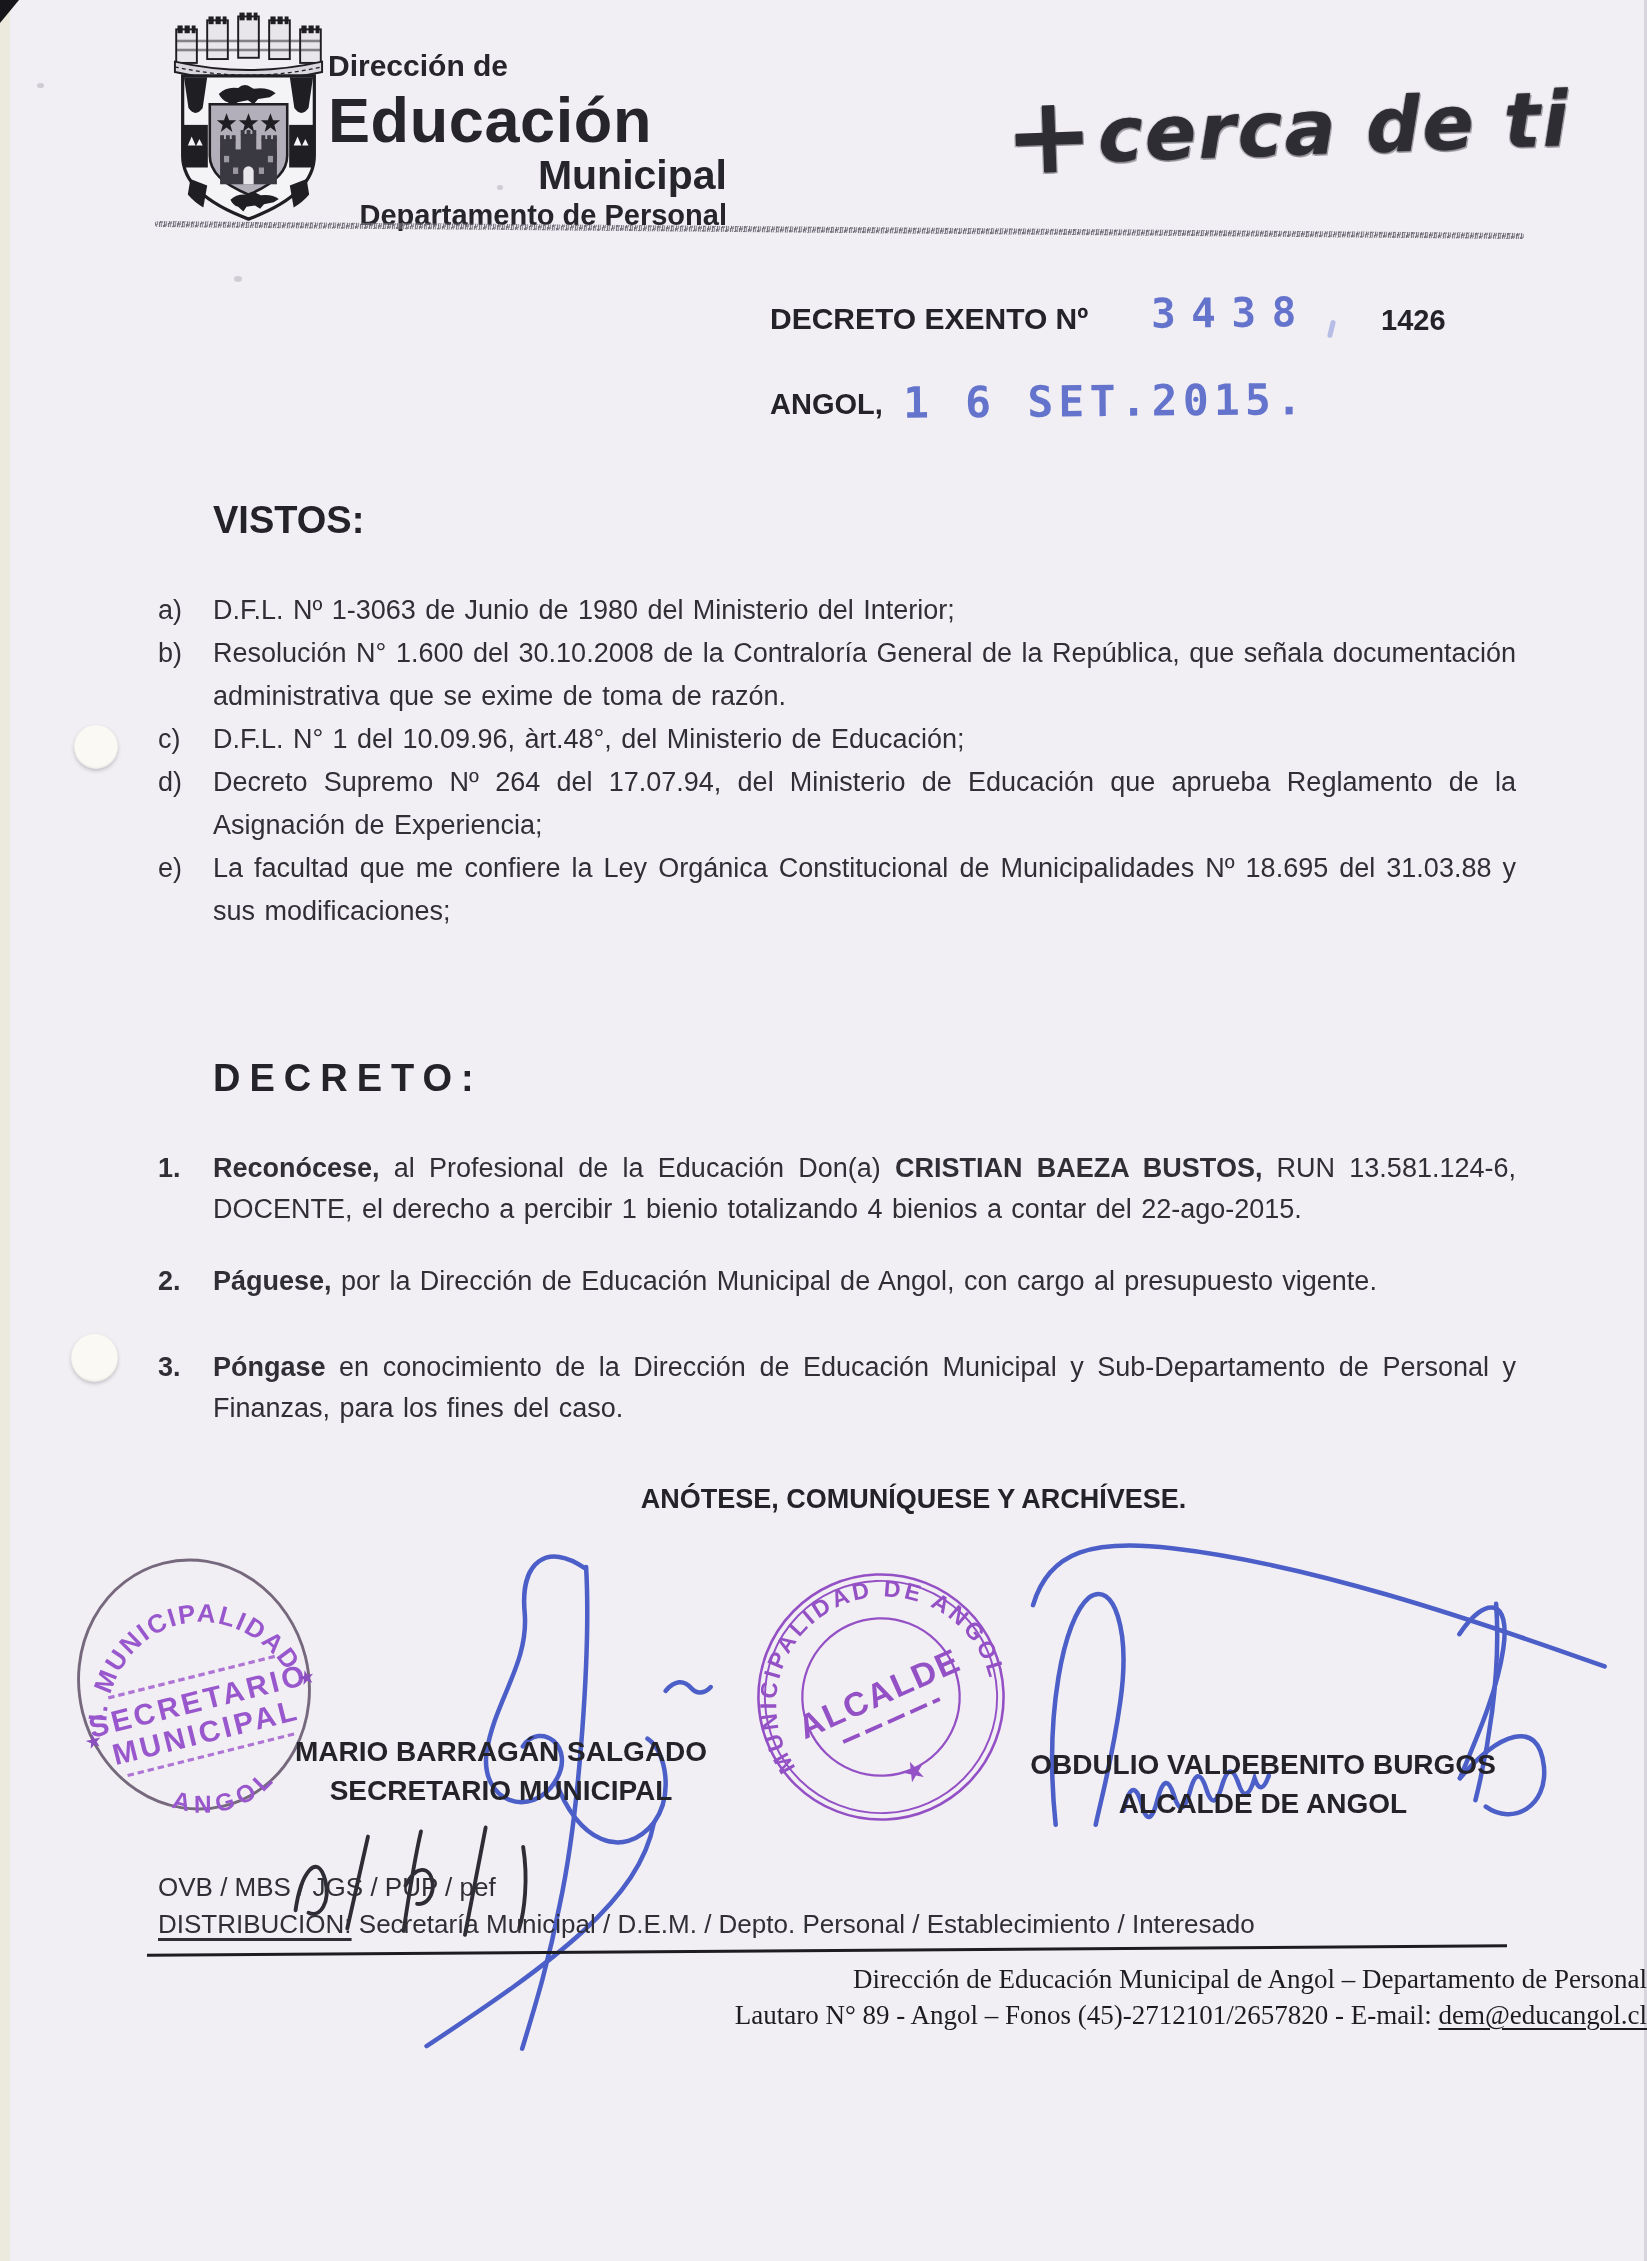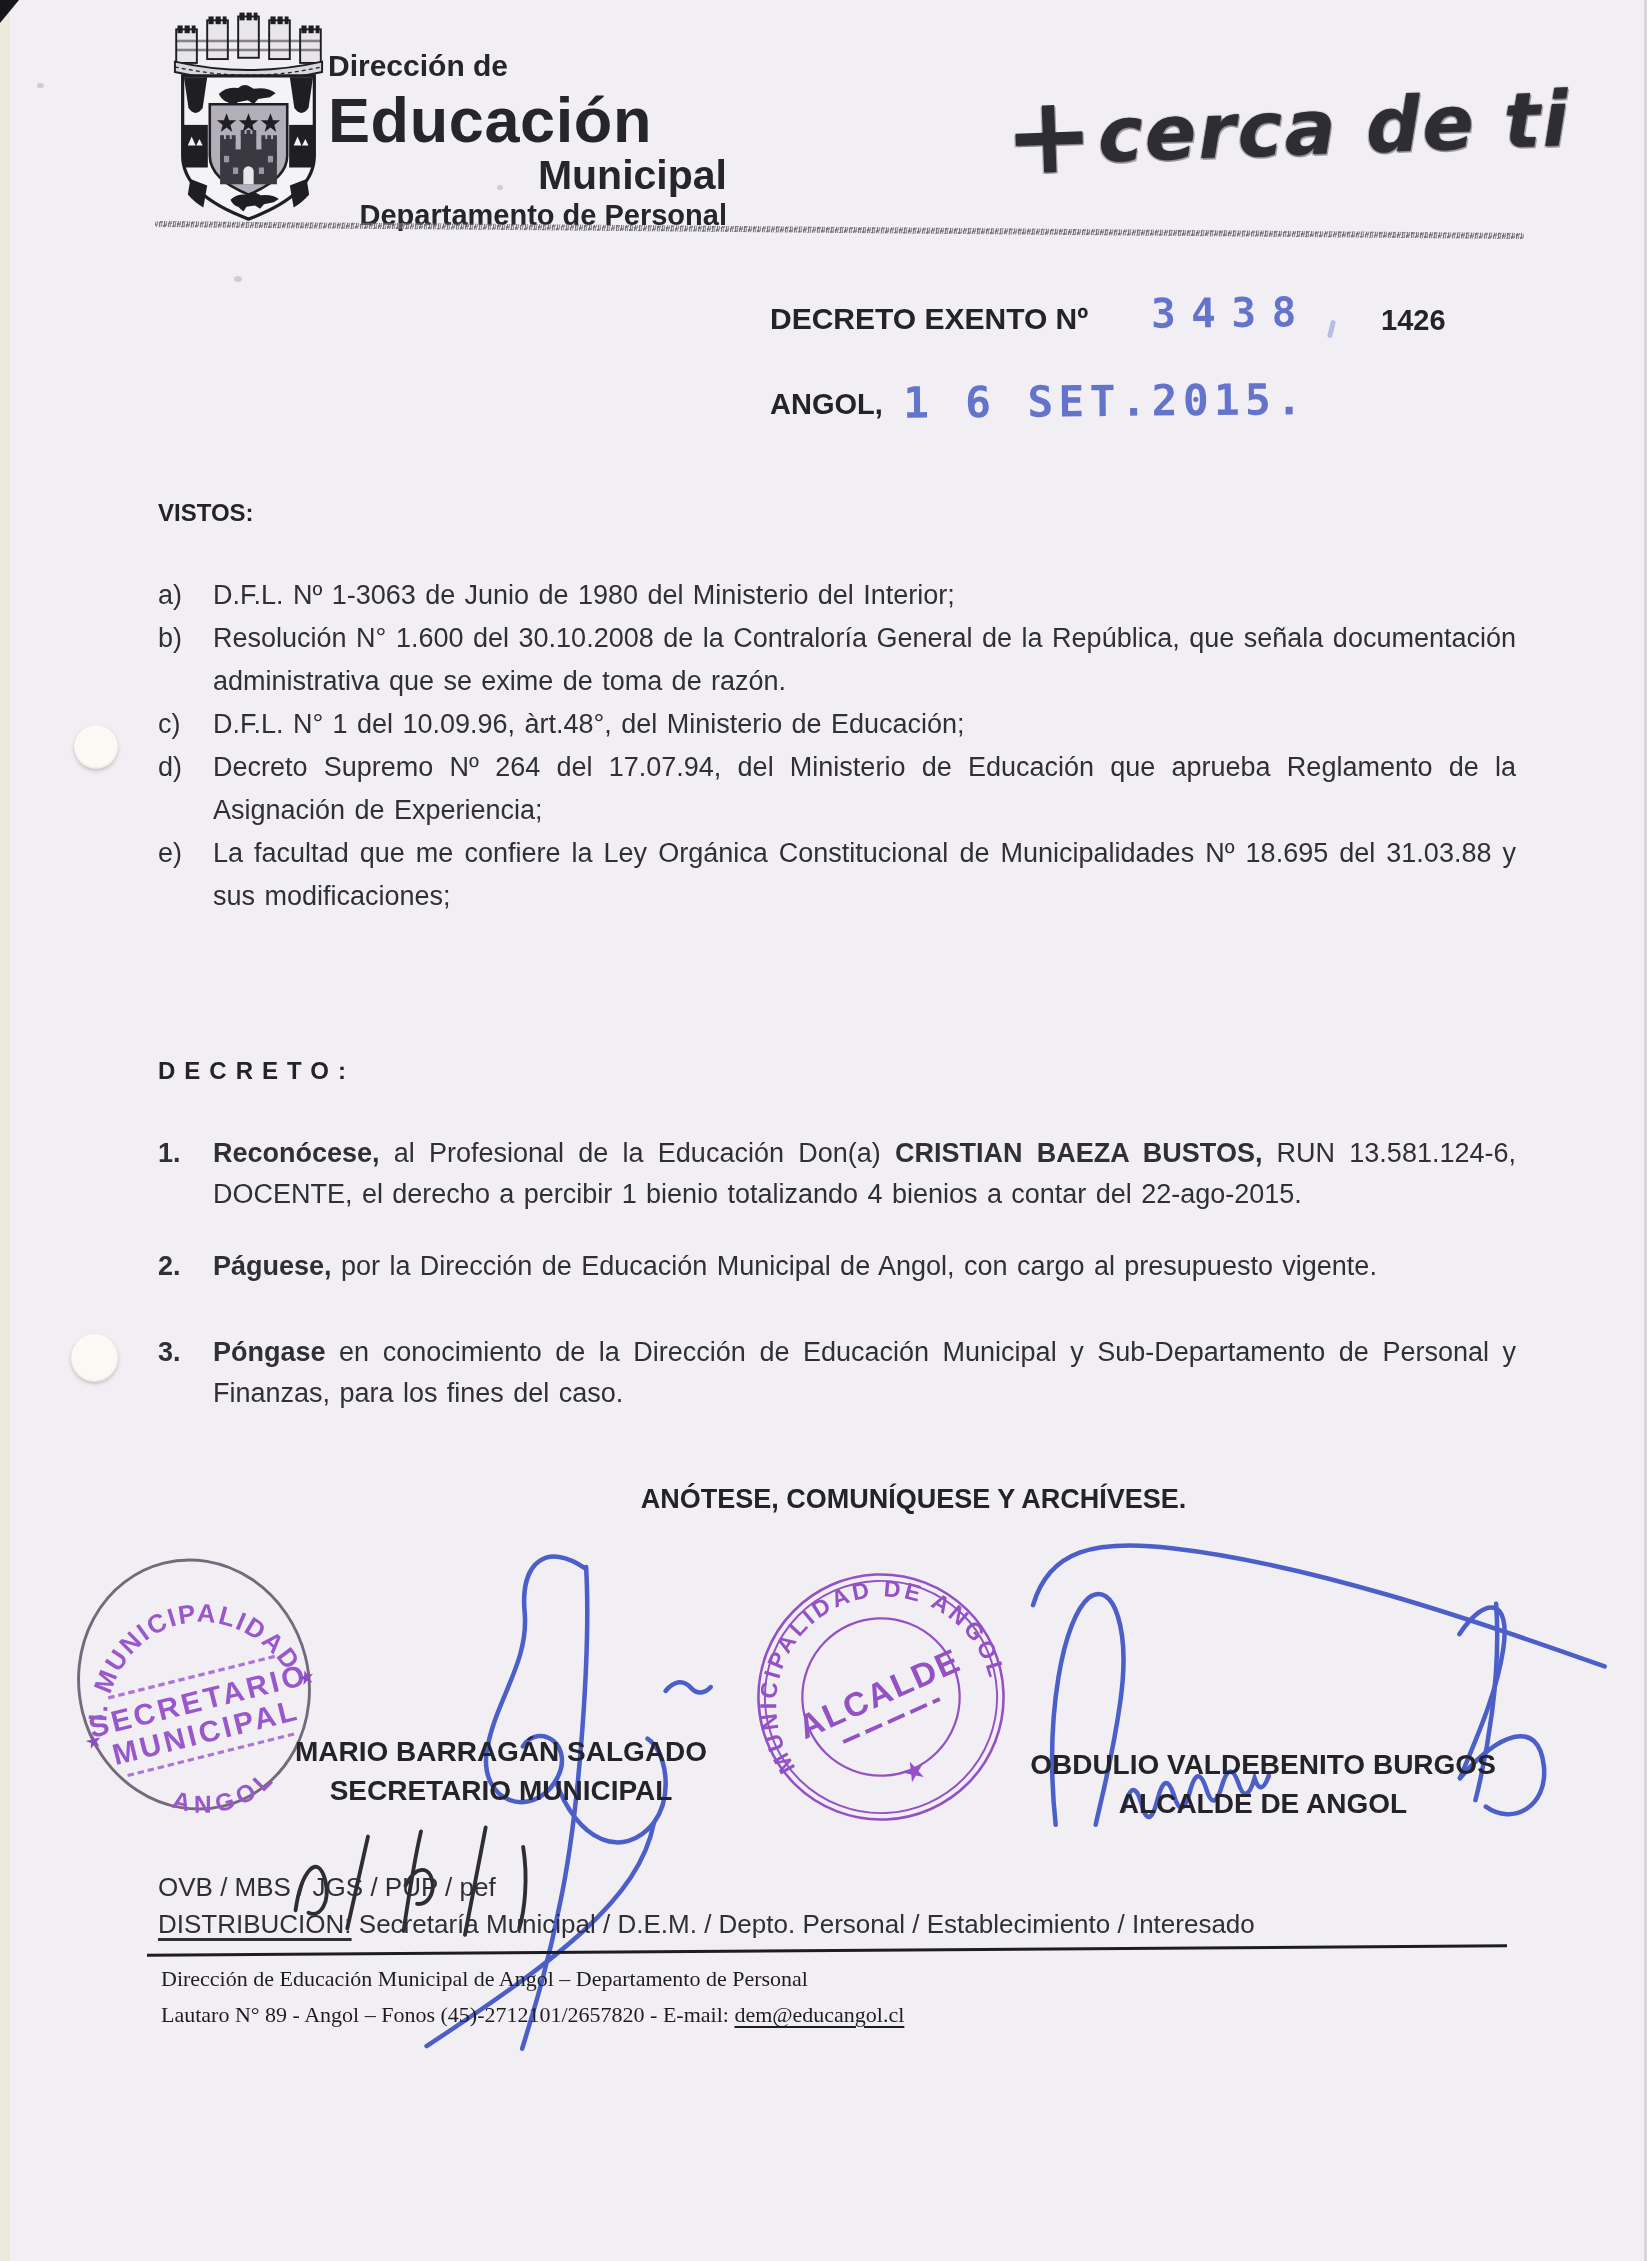--- a/index.html
+++ b/index.html
@@ -35,21 +35,21 @@
   
   .decree-title{position:absolute;left:770px;top:302px;font-size:30px;font-weight:bold;color:#242329;}
   .stamp-blue{color:#5163c6;font-family:"DejaVu Sans Mono",monospace;font-weight:bold;opacity:.88;}
   .decree-num{position:absolute;left:1151px;top:289px;font-size:41px;letter-spacing:15.5px;transform:rotate(-.6deg);}
   .num-comma{position:absolute;left:1329px;top:320px;width:5.2px;height:18px;background:#8693da;opacity:.55;
     border-radius:2.6px;transform:rotate(14deg);}
   .decree-num2{position:absolute;left:1381px;top:304px;font-size:29px;font-weight:bold;color:#242329;}
   .decree-city{position:absolute;left:770px;top:388px;font-size:29px;font-weight:bold;color:#242329;}
   .decree-date{position:absolute;left:903px;top:376px;font-size:43px;letter-spacing:5.2px;transform:rotate(-.5deg);}
   
-  .section-head{font-size:24px;font-weight:bold;color:#242329;}
+  .section-head{font-size:38px;font-weight:bold;color:#242329;margin-left:55px;}
   .vistos{position:absolute;left:158px;top:499px;width:1358px;}
   .vistos .list{margin-top:47px;}
   .li{display:flex;font-size:27px;line-height:43px;}
   .li-letter{flex:0 0 55px;}
   .li-text{flex:1;text-align:justify;word-spacing:1.9px;}
   .decreto{position:absolute;left:158px;top:1057px;width:1358px;}
   .decreto .section-head{letter-spacing:9px;}
   .decreto .list{margin-top:48px;}
   .decreto .li{line-height:41px;}
   .decreto .li + .li{margin-top:31px;}
@@ -68,22 +68,22 @@
   .sig-right{left:1004px;top:1521px;width:620px;height:362px;}
   .ink-initials{left:271px;top:1808px;width:278px;height:136px;position:absolute;}
   .name-block{position:absolute;text-align:center;font-weight:bold;color:#242329;font-size:28px;line-height:39px;}
   .name-left{left:278px;top:1732px;width:446px;}
   .name-right{left:1008px;top:1745px;width:510px;}
   
   .initials-line{position:absolute;left:158px;top:1872px;font-size:26px;}
   .distribution{position:absolute;left:158px;top:1909px;font-size:26px;}
   .distribution .dlabel{font-weight:normal;text-decoration:underline;text-decoration-thickness:2.6px;text-underline-offset:5.2px;}
   .foot-rule{position:absolute;left:147px;top:1949px;width:1360px;height:3.2px;background:#1d1c20;transform:rotate(-.4deg);}
-  .foot-text{position:absolute;left:161px;top:1961px;width:1486px;text-align:left;
-    font-family:"Liberation Serif",serif;font-size:22px;color:#1d1c20;line-height:36px;}
+  .foot-text{position:absolute;left:161px;top:1961px;width:1486px;text-align:right;
+    font-family:"Liberation Serif",serif;font-size:27px;color:#1d1c20;line-height:36px;}
   .foot-text .email{text-decoration:underline;text-decoration-thickness:1.9px;text-underline-offset:3.9px;}
   
   .stp-purple{fill:#9b50d4;font-family:"Liberation Sans",sans-serif;font-weight:bold;}
   .stp-purple2{fill:#9243cb;font-family:"Liberation Sans",sans-serif;font-weight:bold;}
 </style>
 </head>
 <body>
 
 <div class="page">
 

